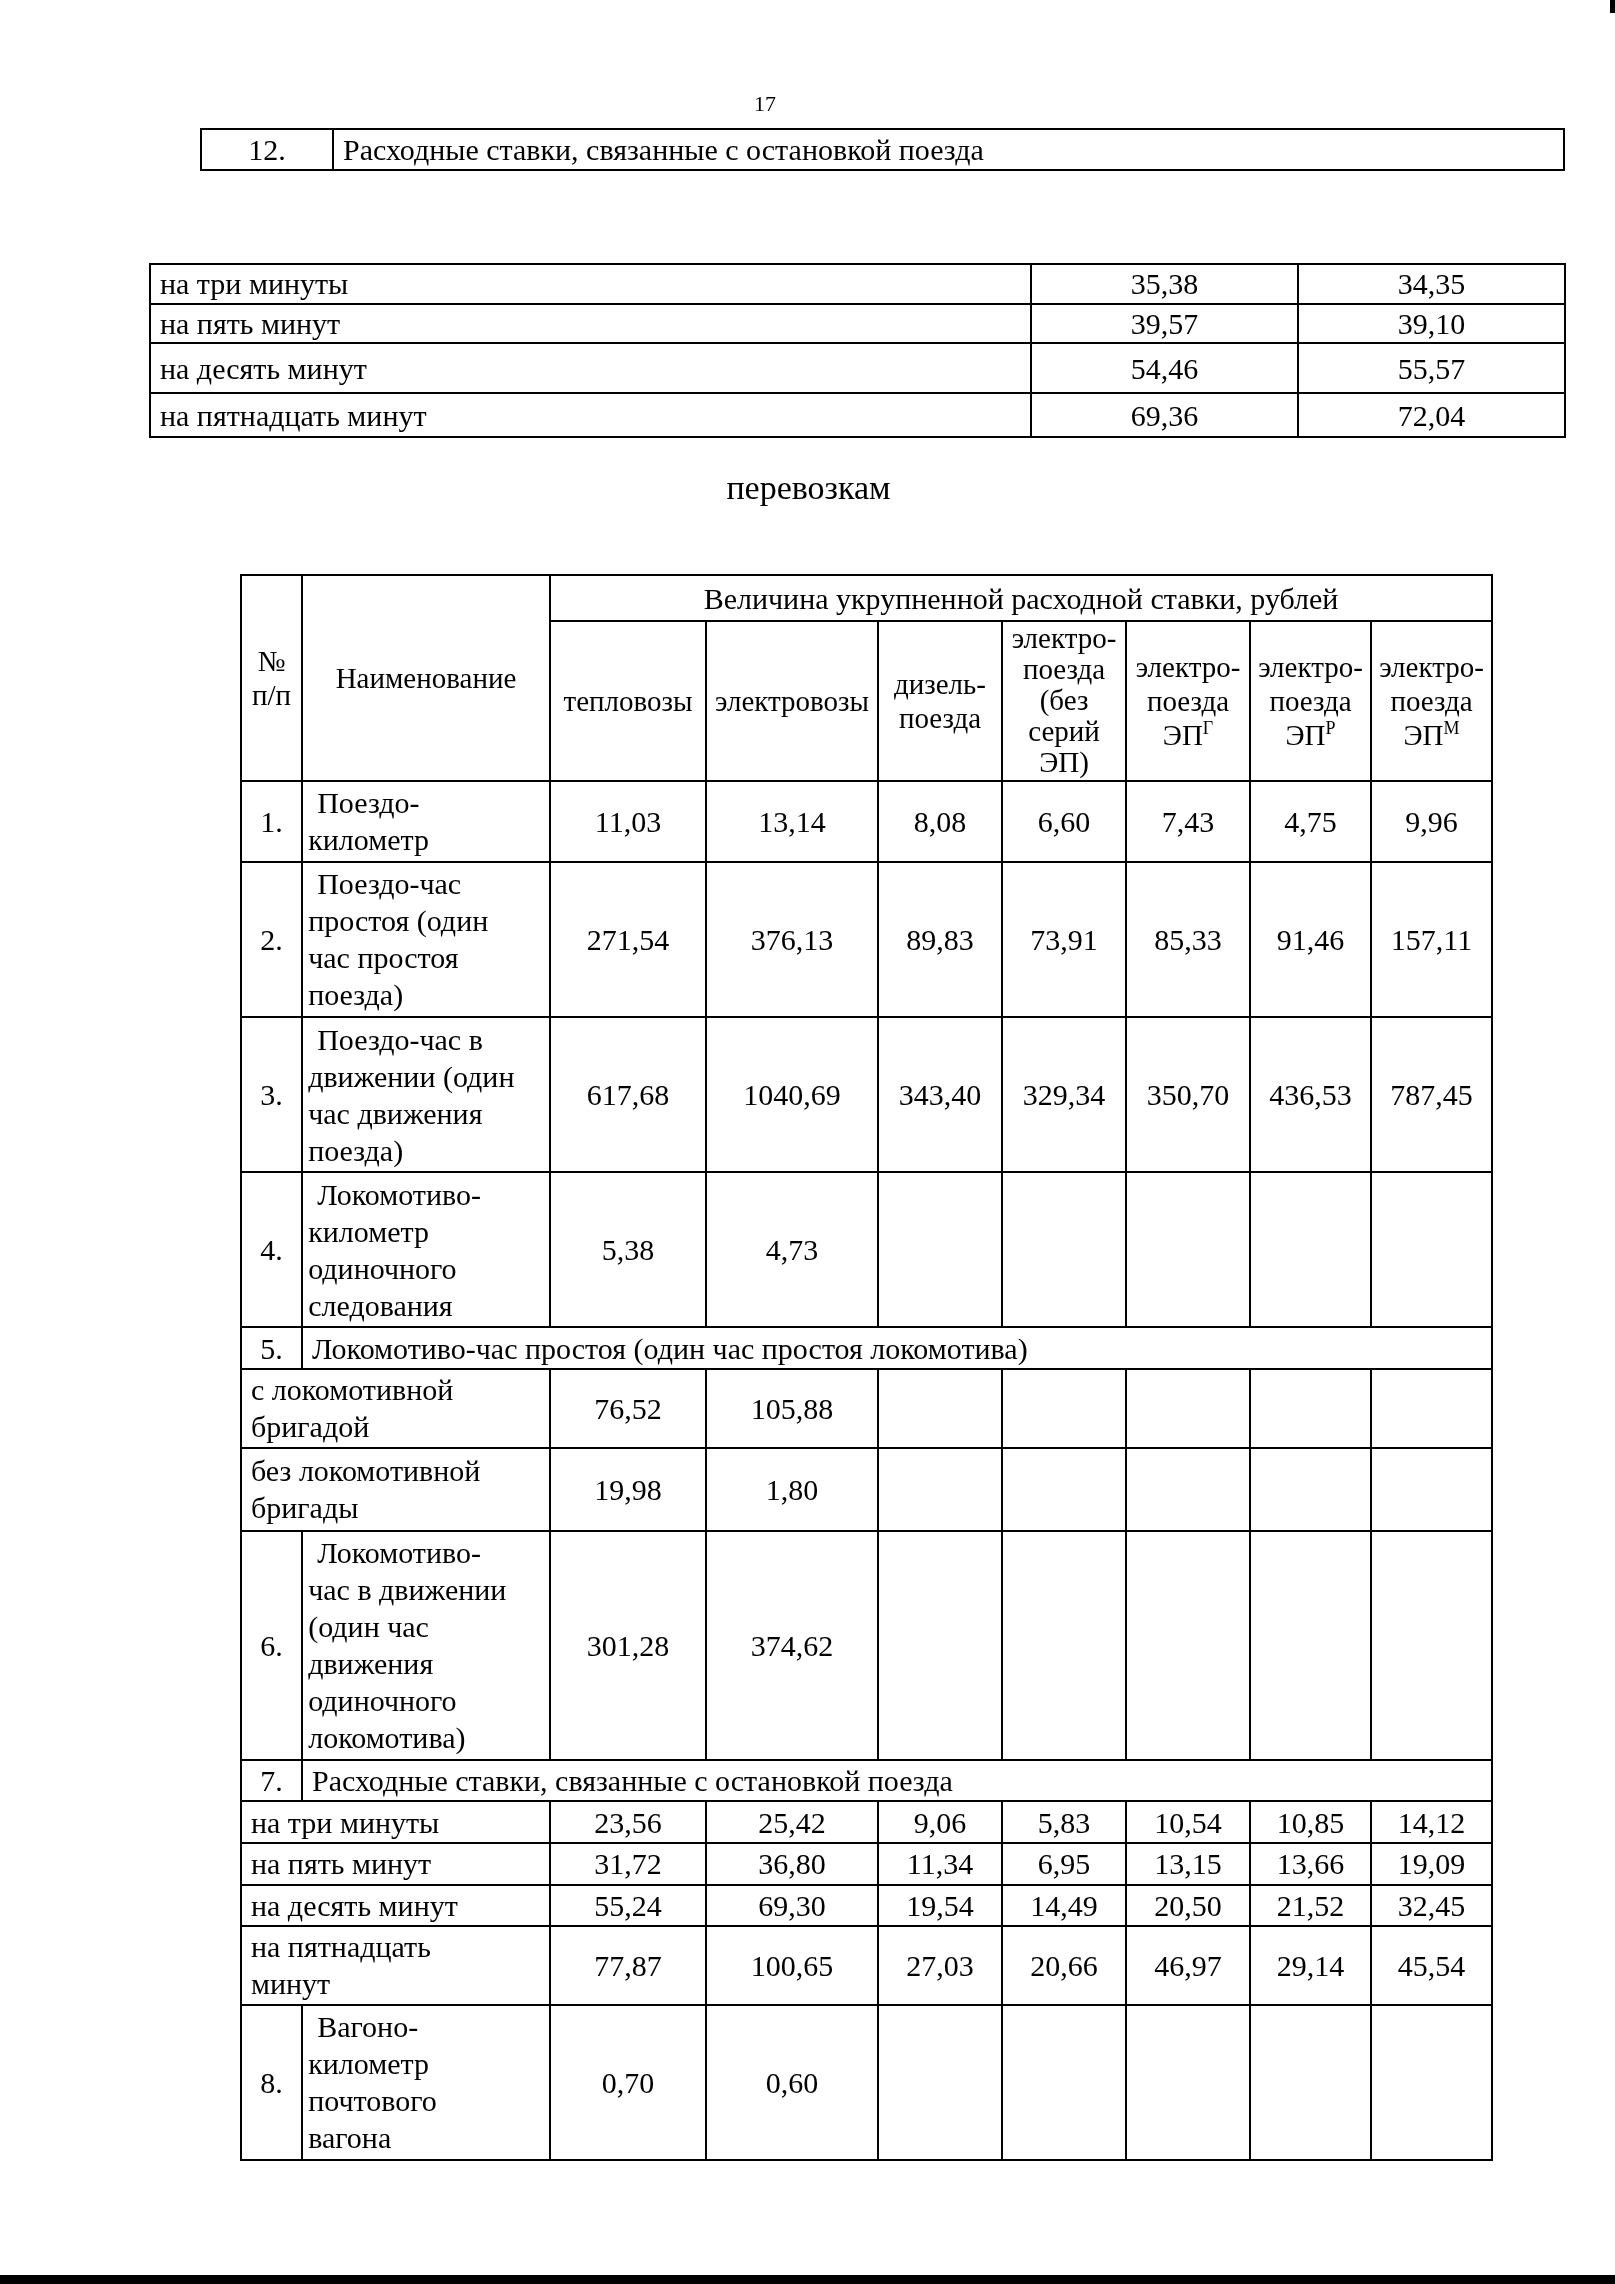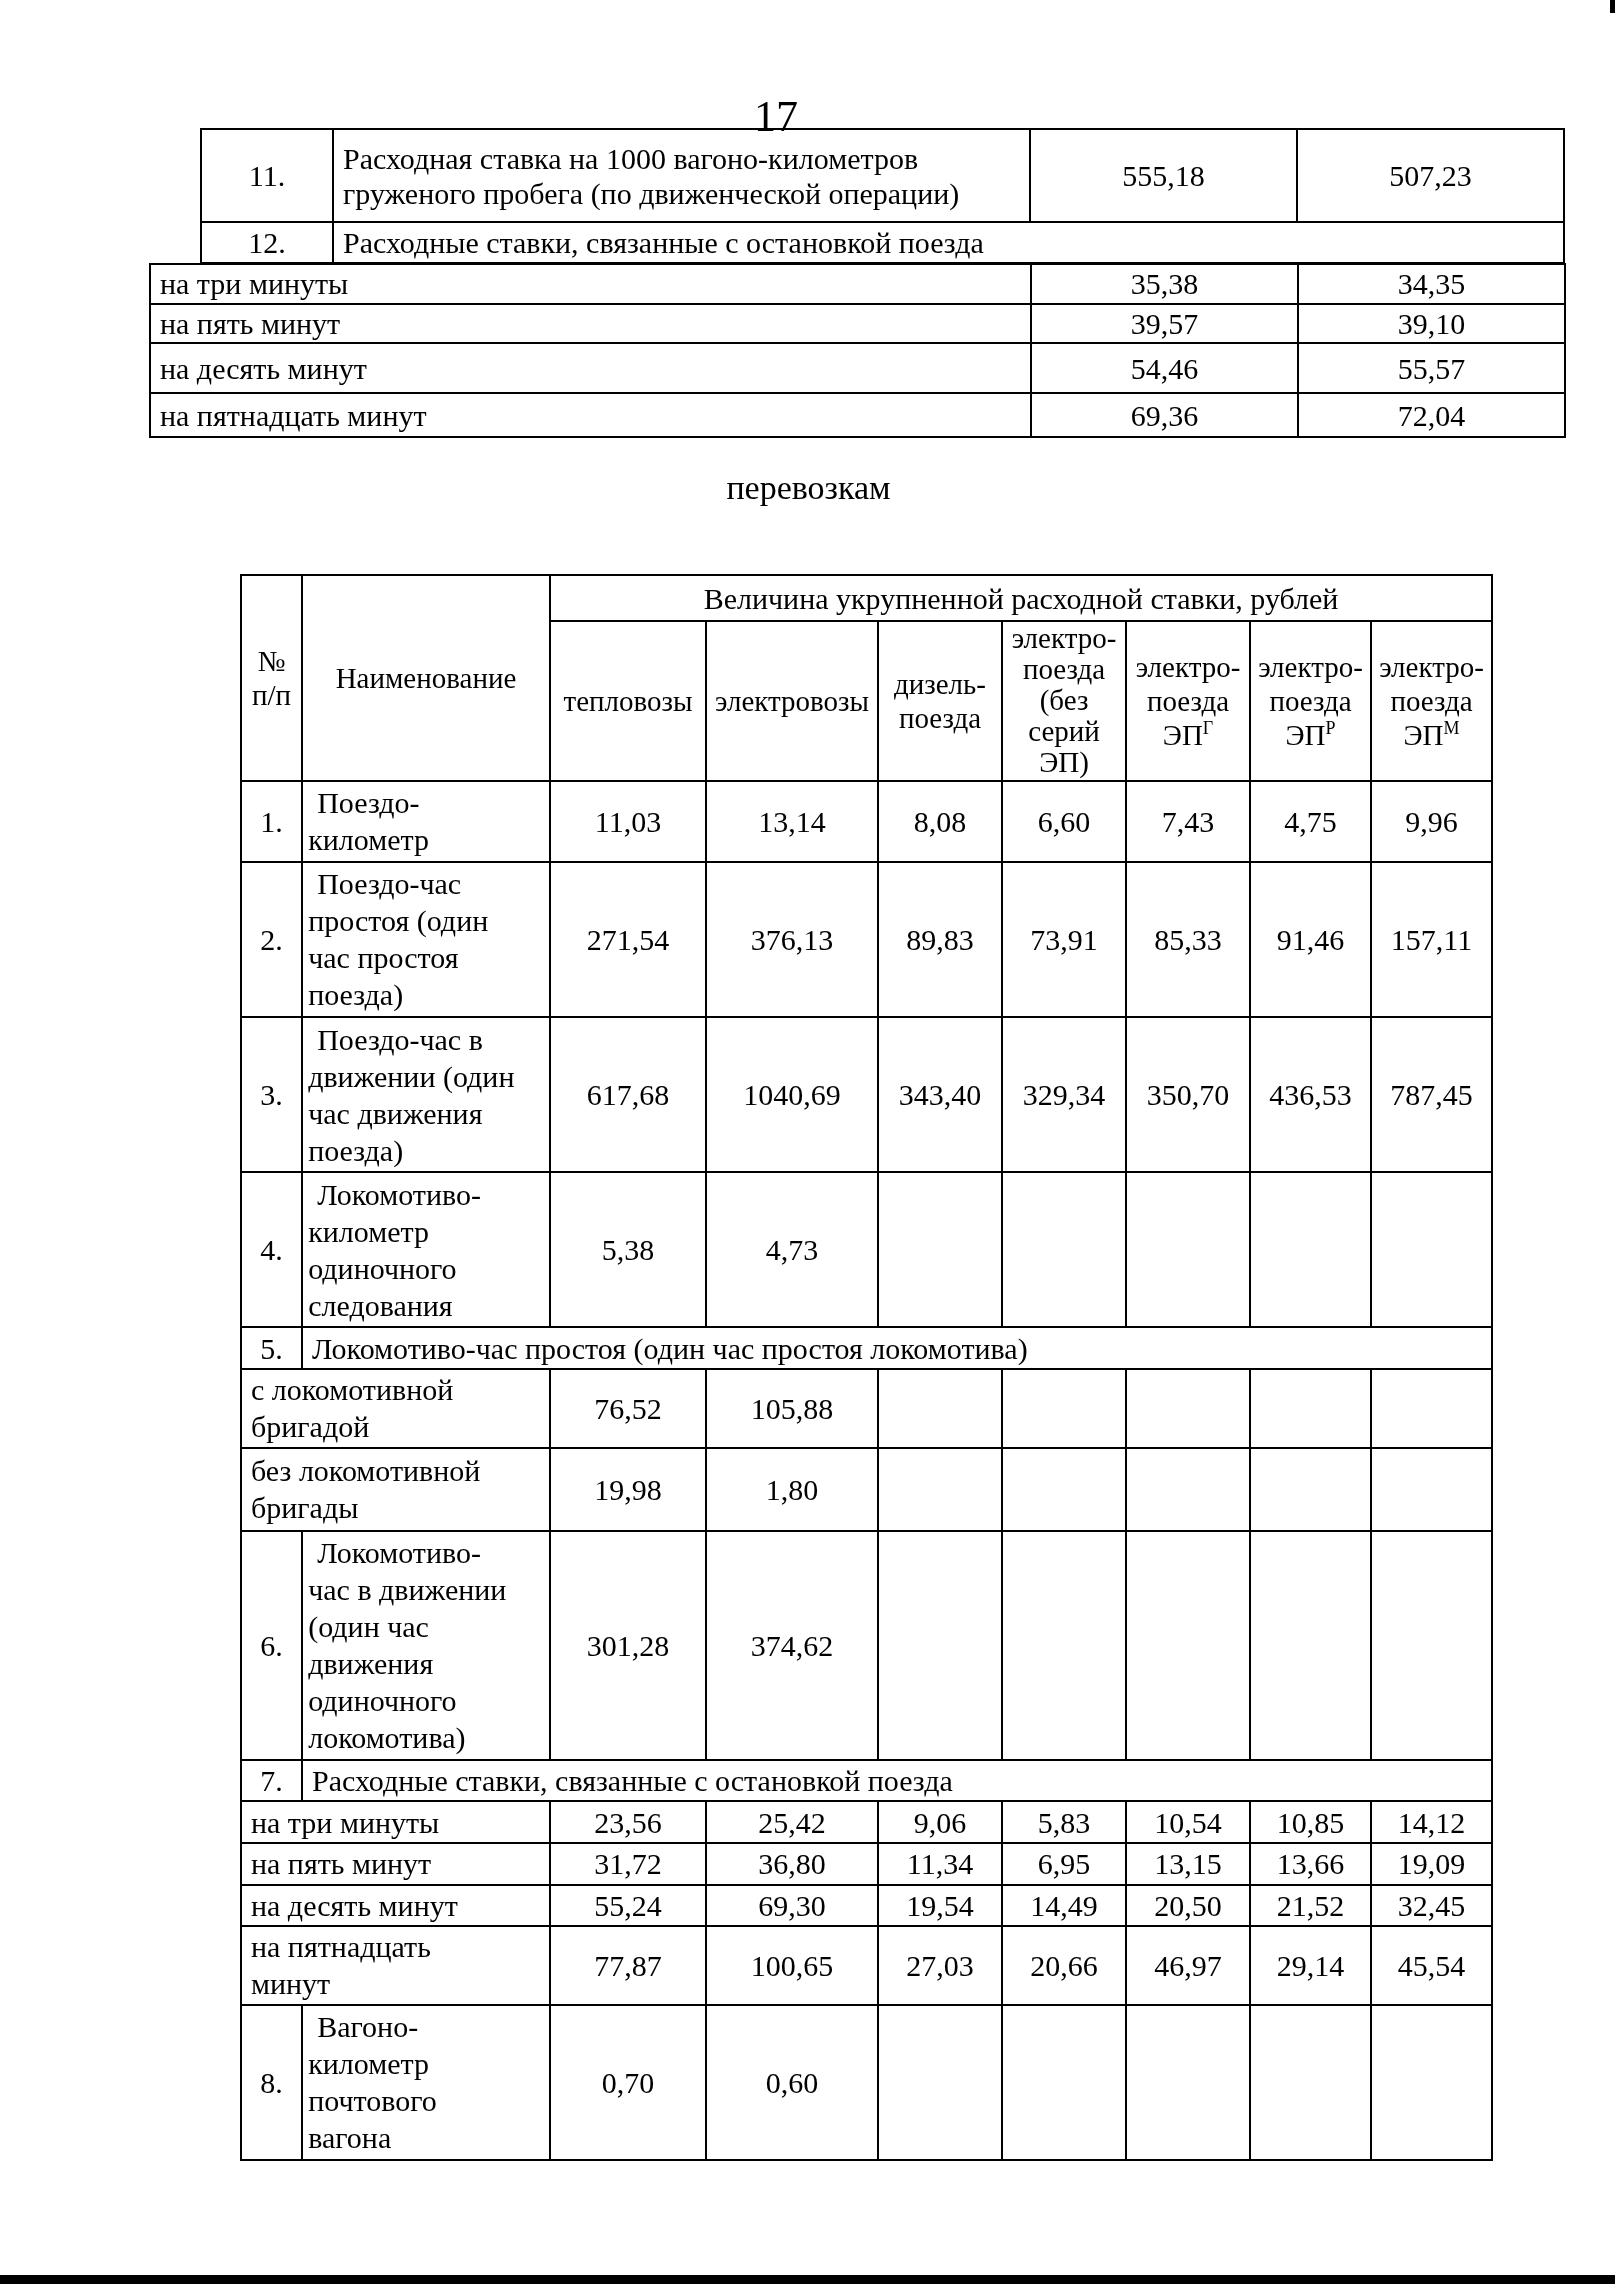--- a/index.html
+++ b/index.html
@@ -1,21 +1,21 @@
 <!DOCTYPE html>
 <html style="font-size:10.4px"><head>
 <meta charset="utf-8">
 <style>
   html,body { margin:0; padding:0; background:#fff; }
   .page {
     position:relative; width:1616px; height:2284px; background:#ffffff;
     font-family:"Liberation Serif","DejaVu Serif",serif; color:#000;
     overflow:hidden;
   }
-  #page-number { position:absolute; top:91px; left:754px; font-size:44px; }
+  #page-number { position:absolute; top:91px; left:754px; font-size:22px; }
 
   table { border-collapse:collapse; table-layout:fixed; }
   td { border:2.6px solid #000; font-size:30px; line-height:37px; padding:1.3px 6.5px;
        vertical-align:middle; overflow:hidden; }
 
   
   #top-table   { position:absolute; top:128px;  left:200px; width:1364px; }
   #top-minutes { position:absolute; top:263px;  left:149px; width:1416px; }
   #top-table td, #top-minutes td { line-height:35px; }
 
@@ -48,26 +48,20 @@
   <div id="page-number">17</div>
 
   <table id="top-table">
     <colgroup>
         <col style="width:132px">
         <col style="width:697px">
         <col style="width:267px">
         <col style="width:267px">
       </colgroup>
     <tbody>
-        <tr style="height:93px">
-      <td class="num">11.</td>
-      <td class="lbl">Расходная ставка на 1000  вагоно-километров груженого пробега (по движенческой операции)</td>
-      <td class="val">555,18</td>
-      <td class="val">507,23</td>
-    </tr>
     <tr style="height:41px">
       <td class="num">12.</td>
       <td class="lbl" colspan="3">Расходные ставки, связанные с остановкой поезда</td>
     </tr>
   </tbody>
     </table>
 
   <table id="top-minutes">
     <colgroup>
         <col style="width:881px">

